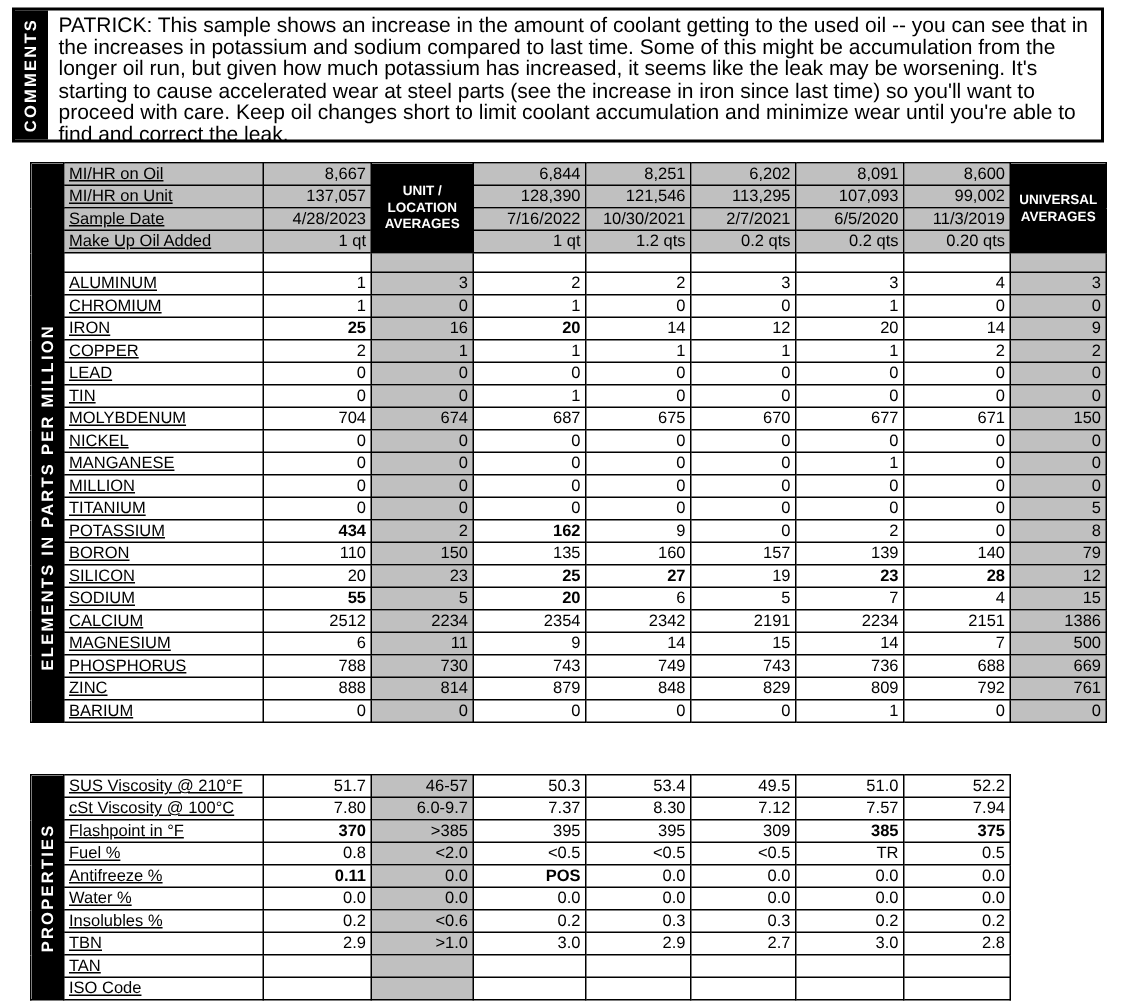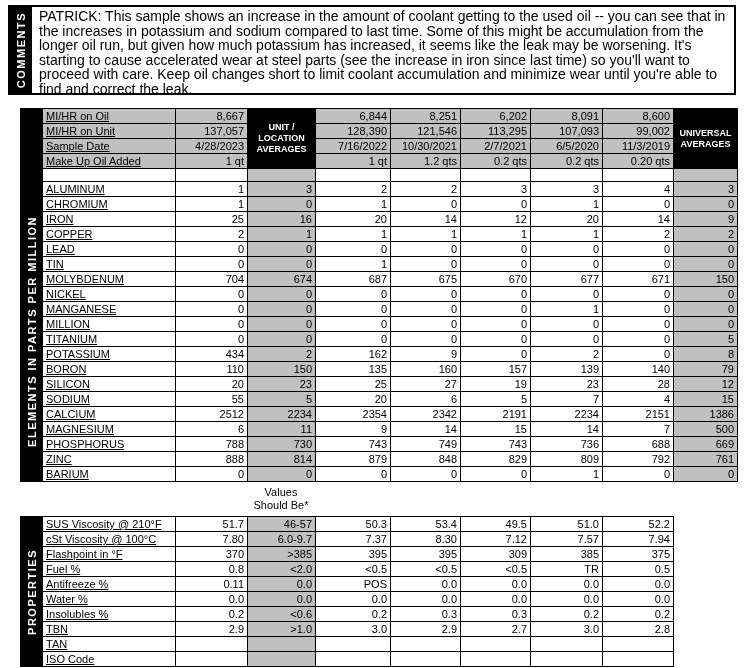--- a/index.html
+++ b/index.html
@@ -31,21 +31,21 @@
   td {
     border:1px solid #000; font-size:11px; padding:0 3px;
     overflow:hidden; white-space:nowrap; box-sizing:border-box; background:#fff;
   }
   tr.h15 { height:15px; }
   tr.h13 { height:13px; }
   td.num { text-align:right; }
   td.lbl { text-align:left;text-decoration:underline; }
   td.gray { background:#c0c0c0; }
   td.hdr  { background:#c0c0c0; }
-  td.b { font-weight:normal; }
+  td.b { font-weight:bold; }
   td.blackbox {
     background:#000; color:#fff; text-align:center; font-weight:bold;
     font-size:9px; line-height:11px; white-space:pre-line; vertical-align:middle;
   }
   td.sidebar { background:#000; padding:0; position:relative; }
   .sidebar-inner {
     position:absolute; left:0; right:0; top:0; bottom:0;
     display:flex; align-items:center; justify-content:center;
   }
   
@@ -353,22 +353,20 @@
           <td class="num">0</td>
           <td class="num">0</td>
           <td class="num">0</td>
           <td class="num">1</td>
           <td class="num">0</td>
           <td class="num gray">0</td>
         </tr>
       </tbody>
   </table>
 
-  <div id="values-note">Values
-Should Be*</div>
 
   <table id="props-table">
     <colgroup>
       <col style="width:22px">
         <col style="width:133px">
         <col style="width:72px">
         <col style="width:68px">
       <col style="width:75px">
         <col style="width:70px">
         <col style="width:70px">

